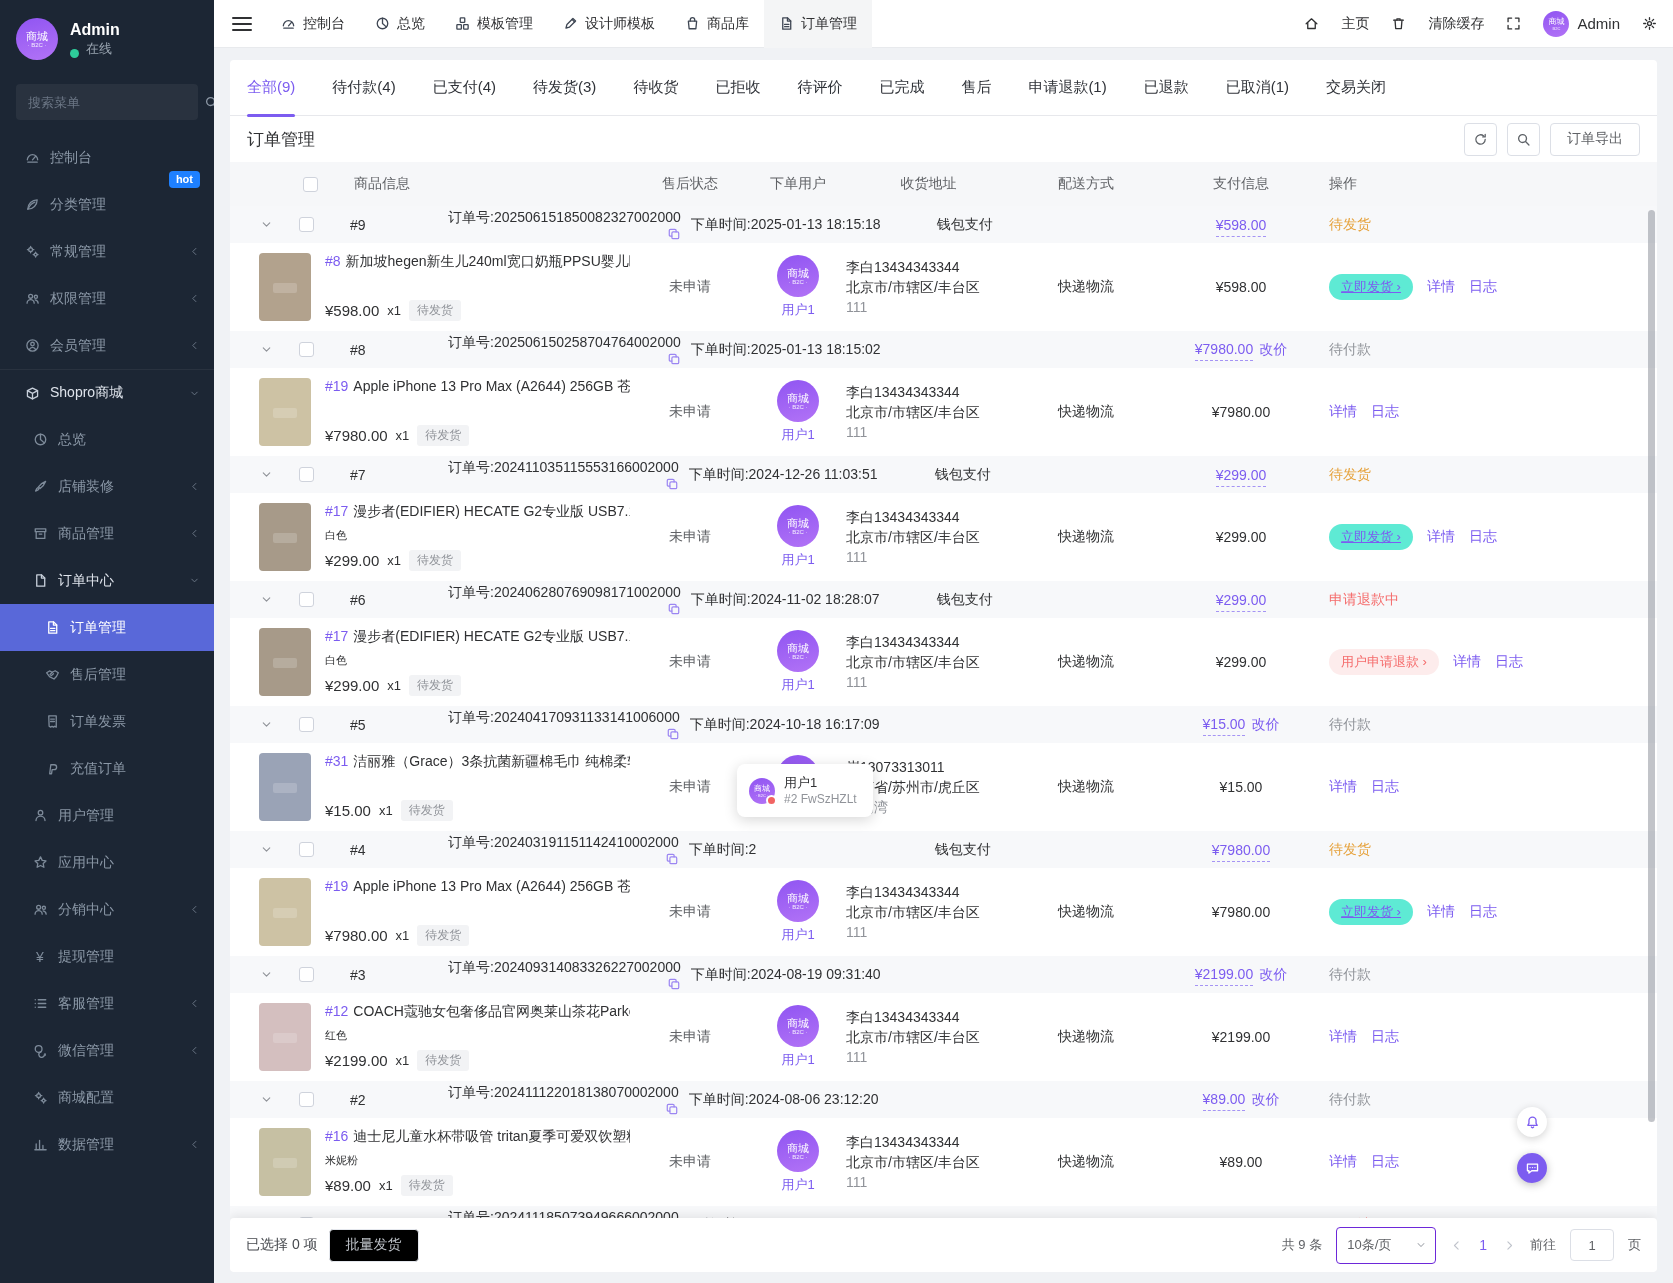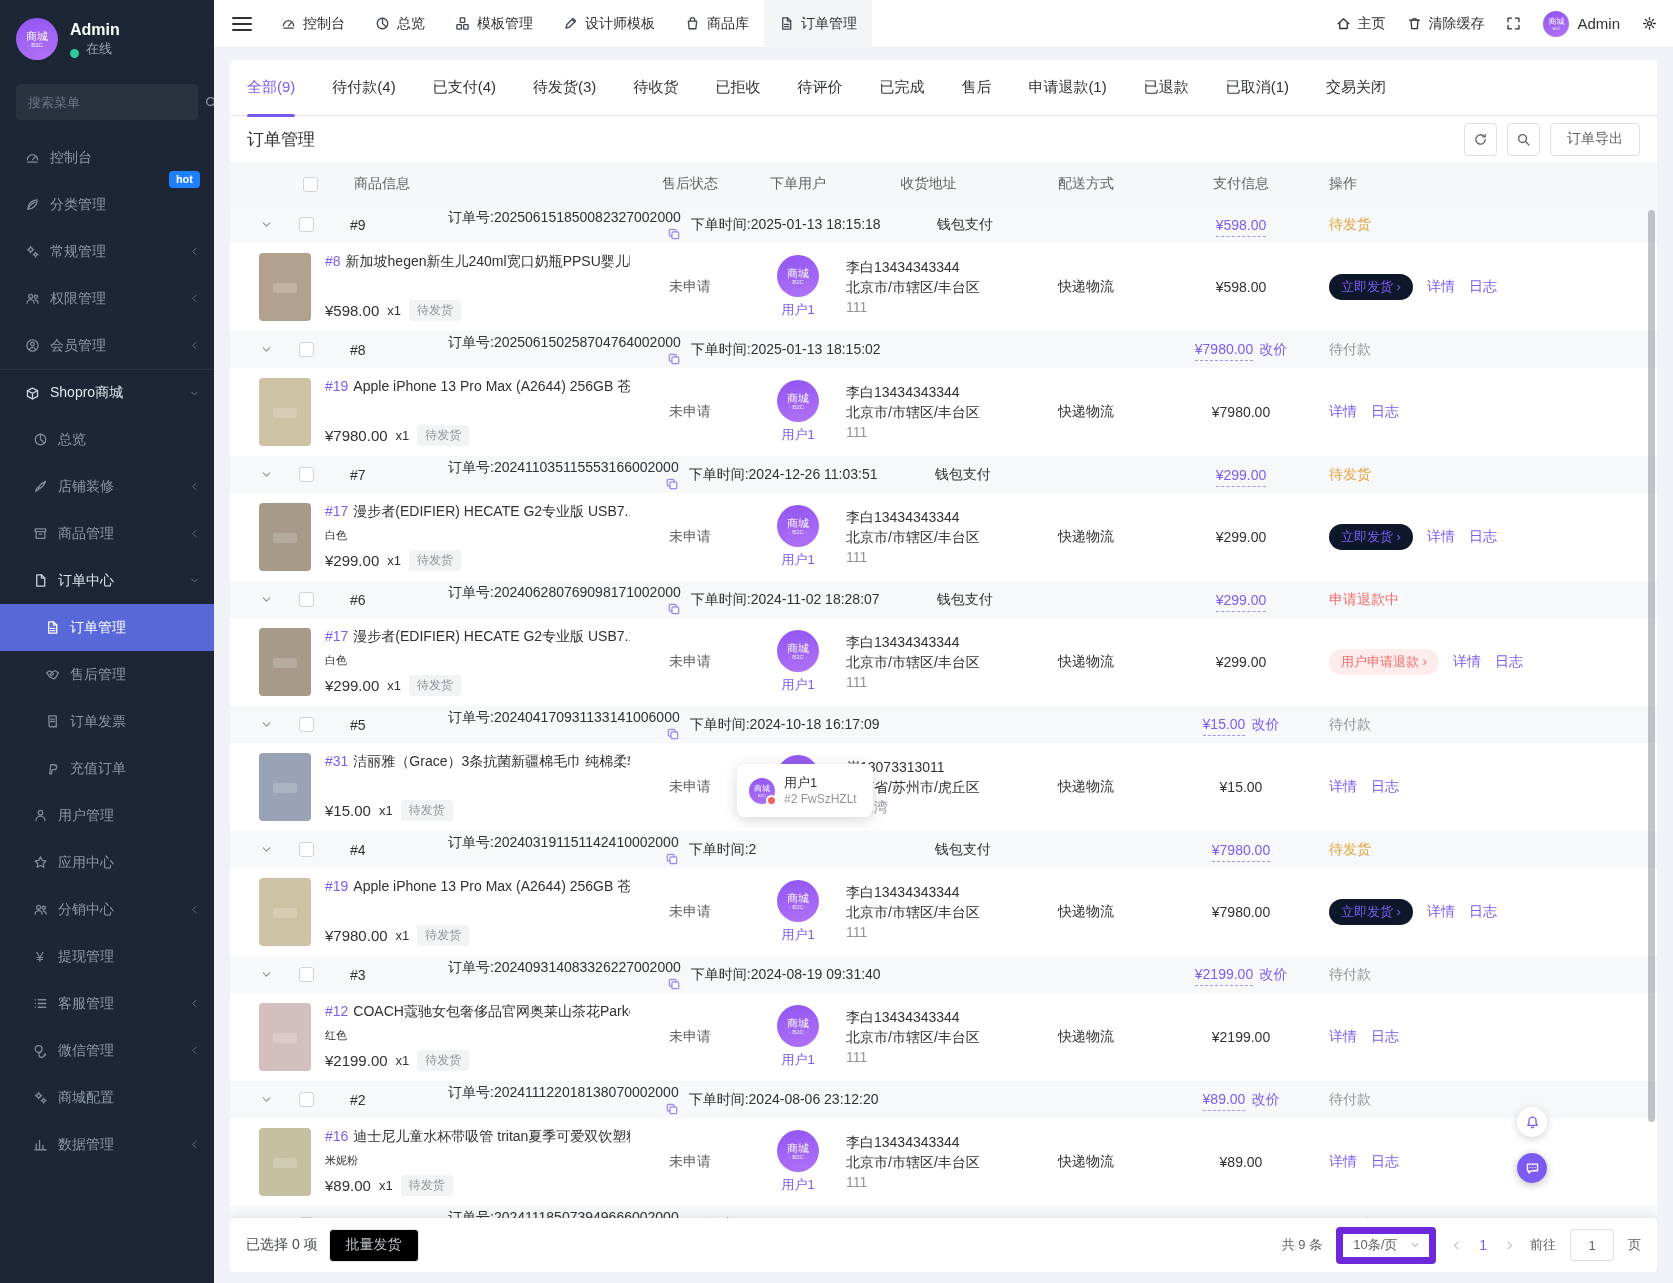--- a/index.html
+++ b/index.html
@@ -37,21 +37,21 @@
 
   
   .main { flex:1; display:flex; flex-direction:column; min-width:0; }
   .topbar { height:48px; background:#fff; display:flex; align-items:center; border-bottom:1px solid #e8eaed; padding:0 16px 0 12px; }
   .hamburger { width:20px; height:14px; display:flex; flex-direction:column; justify-content:space-between; margin:0 14px 0 6px; cursor:pointer; }
   .hamburger i { height:2px; background:#303133; border-radius:1px; }
   .nav-item { height:48px; display:flex; align-items:center; gap:7px; padding:0 15px; font-size:14px; color:#303133; cursor:pointer; }
   .nav-item .ic { color:#3f4754; }
   .nav-item.active { background:#f4f5f6; }
   .tb-right { margin-left:auto; display:flex; align-items:center; gap:22px; }
-  .tb-link { display:flex; align-items:center; gap:6px; font-size:14px; color:#303133; cursor:pointer; }
+  .tb-link { display:flex; align-items:center; gap:22px; font-size:14px; color:#303133; cursor:pointer; }
   .tb-link .ic, .tb-icbtn { color:#303133; }
   .tb-icbtn { cursor:pointer; display:flex; }
   .tb-user { display:flex; align-items:center; gap:8px; cursor:pointer; }
   .avatar.small { width:26px; height:26px; }
   .avatar.small .a-main { font-size:8px; line-height:9px; }
   .avatar.small .a-sub { font-size:4px; line-height:5px; }
   .tb-name { font-size:15px; }
 
   
   .content { flex:1; background:#f0f2f5; padding:12px 16px 11px; min-height:0; }
@@ -105,31 +105,31 @@
   .p-qty { font-size:13px; }
   .p-badge { background:#f2f3f5; color:#909399; font-size:12px; padding:2px 8px; border-radius:3px; }
   .c-aftersale { text-align:center; color:#606266; }
   .c-user { display:flex; flex-direction:column; align-items:center; gap:4px; }
   .u-name { color:#7c5cf0; font-size:13px; max-width:92px; white-space:nowrap; overflow:hidden; text-overflow:ellipsis; cursor:pointer; }
   .c-addr { font-size:14px; line-height:20px; }
   .c-addr .l3 { color:#909399; }
   .c-del, .c-payamt { text-align:center; }
   .c-actions { display:flex; align-items:center; gap:14px; padding-left:8px; }
   .pill { height:26px; border-radius:13px; padding:0 12px; font-size:13px; display:flex; align-items:center; cursor:pointer; white-space:nowrap; }
-  .pill.purple { background:#0f172a; color:#7c5cf0; }
+  .pill.purple { background:#5eead4; color:#7c5cf0;text-decoration:underline; }
   .pill.red { background:#fdecec; color:#f56c6c; }
   .lnk { color:#7c5cf0; cursor:pointer; white-space:nowrap; }
 
   
   .foot { position:absolute; left:0; right:0; bottom:0; height:54px; background:#fff; box-shadow:0 -3px 10px rgba(0,0,0,.08); border-radius:4px; display:flex; align-items:center; padding:0 16px; z-index:5; }
   .f-sel { font-size:14px; color:#46494e; }
   .btn-disabled { margin-left:11px; height:33px; border:1px solid #e4e7ed; border-radius:4px; background:#000000; padding:0 16px; font-size:14px; color:#bcc0c6; font-family:inherit; }
   .f-right { margin-left:auto; display:flex; align-items:center; gap:14px; }
   .f-total { font-size:13px; color:#606266; }
-  .f-select { width:100px; height:37px; border:7px solid #6d28d9; border-radius:4px; display:flex; align-items:center; justify-content:space-between; padding:0 8px 0 10px; font-size:13px; color:#606266; cursor:pointer; }
+  .f-select { width:100px; height:37px; border:1px solid #6d28d9; border-radius:4px; display:flex; align-items:center; justify-content:space-between; padding:0 8px 0 10px; font-size:13px; color:#606266; cursor:pointer; }
   .f-select .ic { color:#a8abb2; }
   .pg-arrow { color:#c0c4cc; display:flex; cursor:pointer; }
   .pg-cur { color:#7c5cf0; font-size:14px; padding:0 2px; cursor:pointer; }
   .f-goto { font-size:13px; color:#606266; }
   .f-input { width:44px; height:32px; border:1px solid #dcdfe6; border-radius:4px; text-align:center; font-size:13px; color:#606266; outline:none; font-family:inherit; }
 
   
   .vthumb { position:absolute; right:2px; top:150px; width:7px; height:912px; background:#8f949d; opacity:.55; border-radius:4px; cursor:pointer; z-index:6; }
   .tooltip { position:absolute; left:737px; top:764px; background:#fff; border-radius:8px; box-shadow:0 3px 14px rgba(0,0,0,.16); padding:10px 16px 10px 12px; display:flex; align-items:center; gap:9px; z-index:9; }
   .tt-av { position:relative; }

